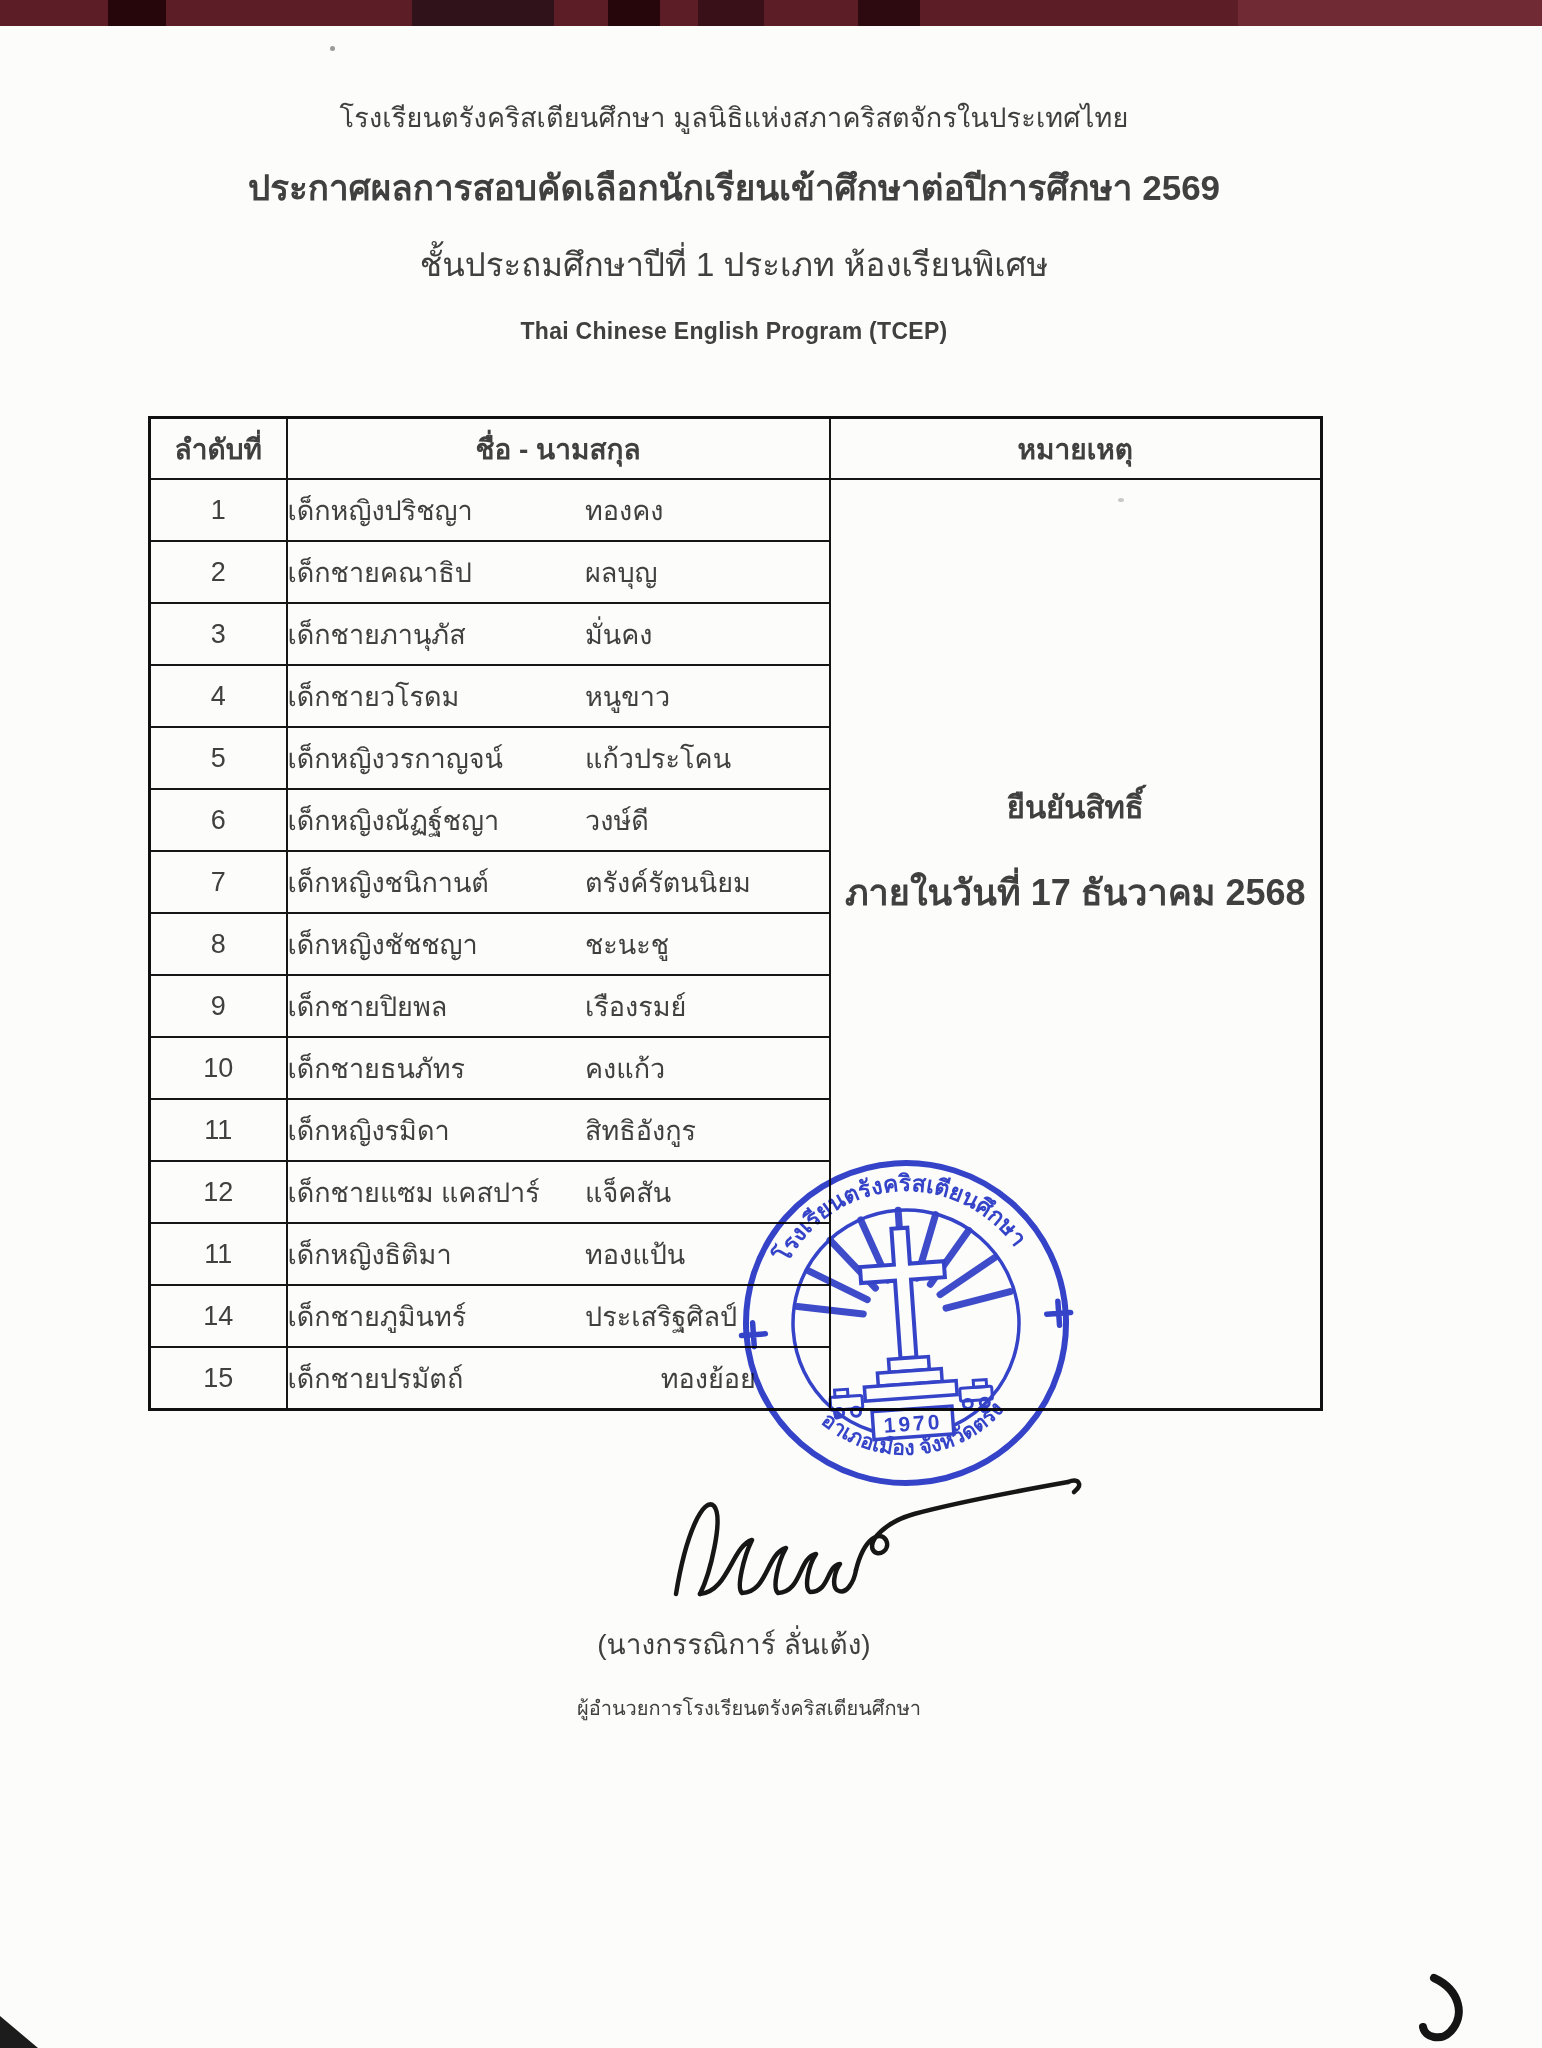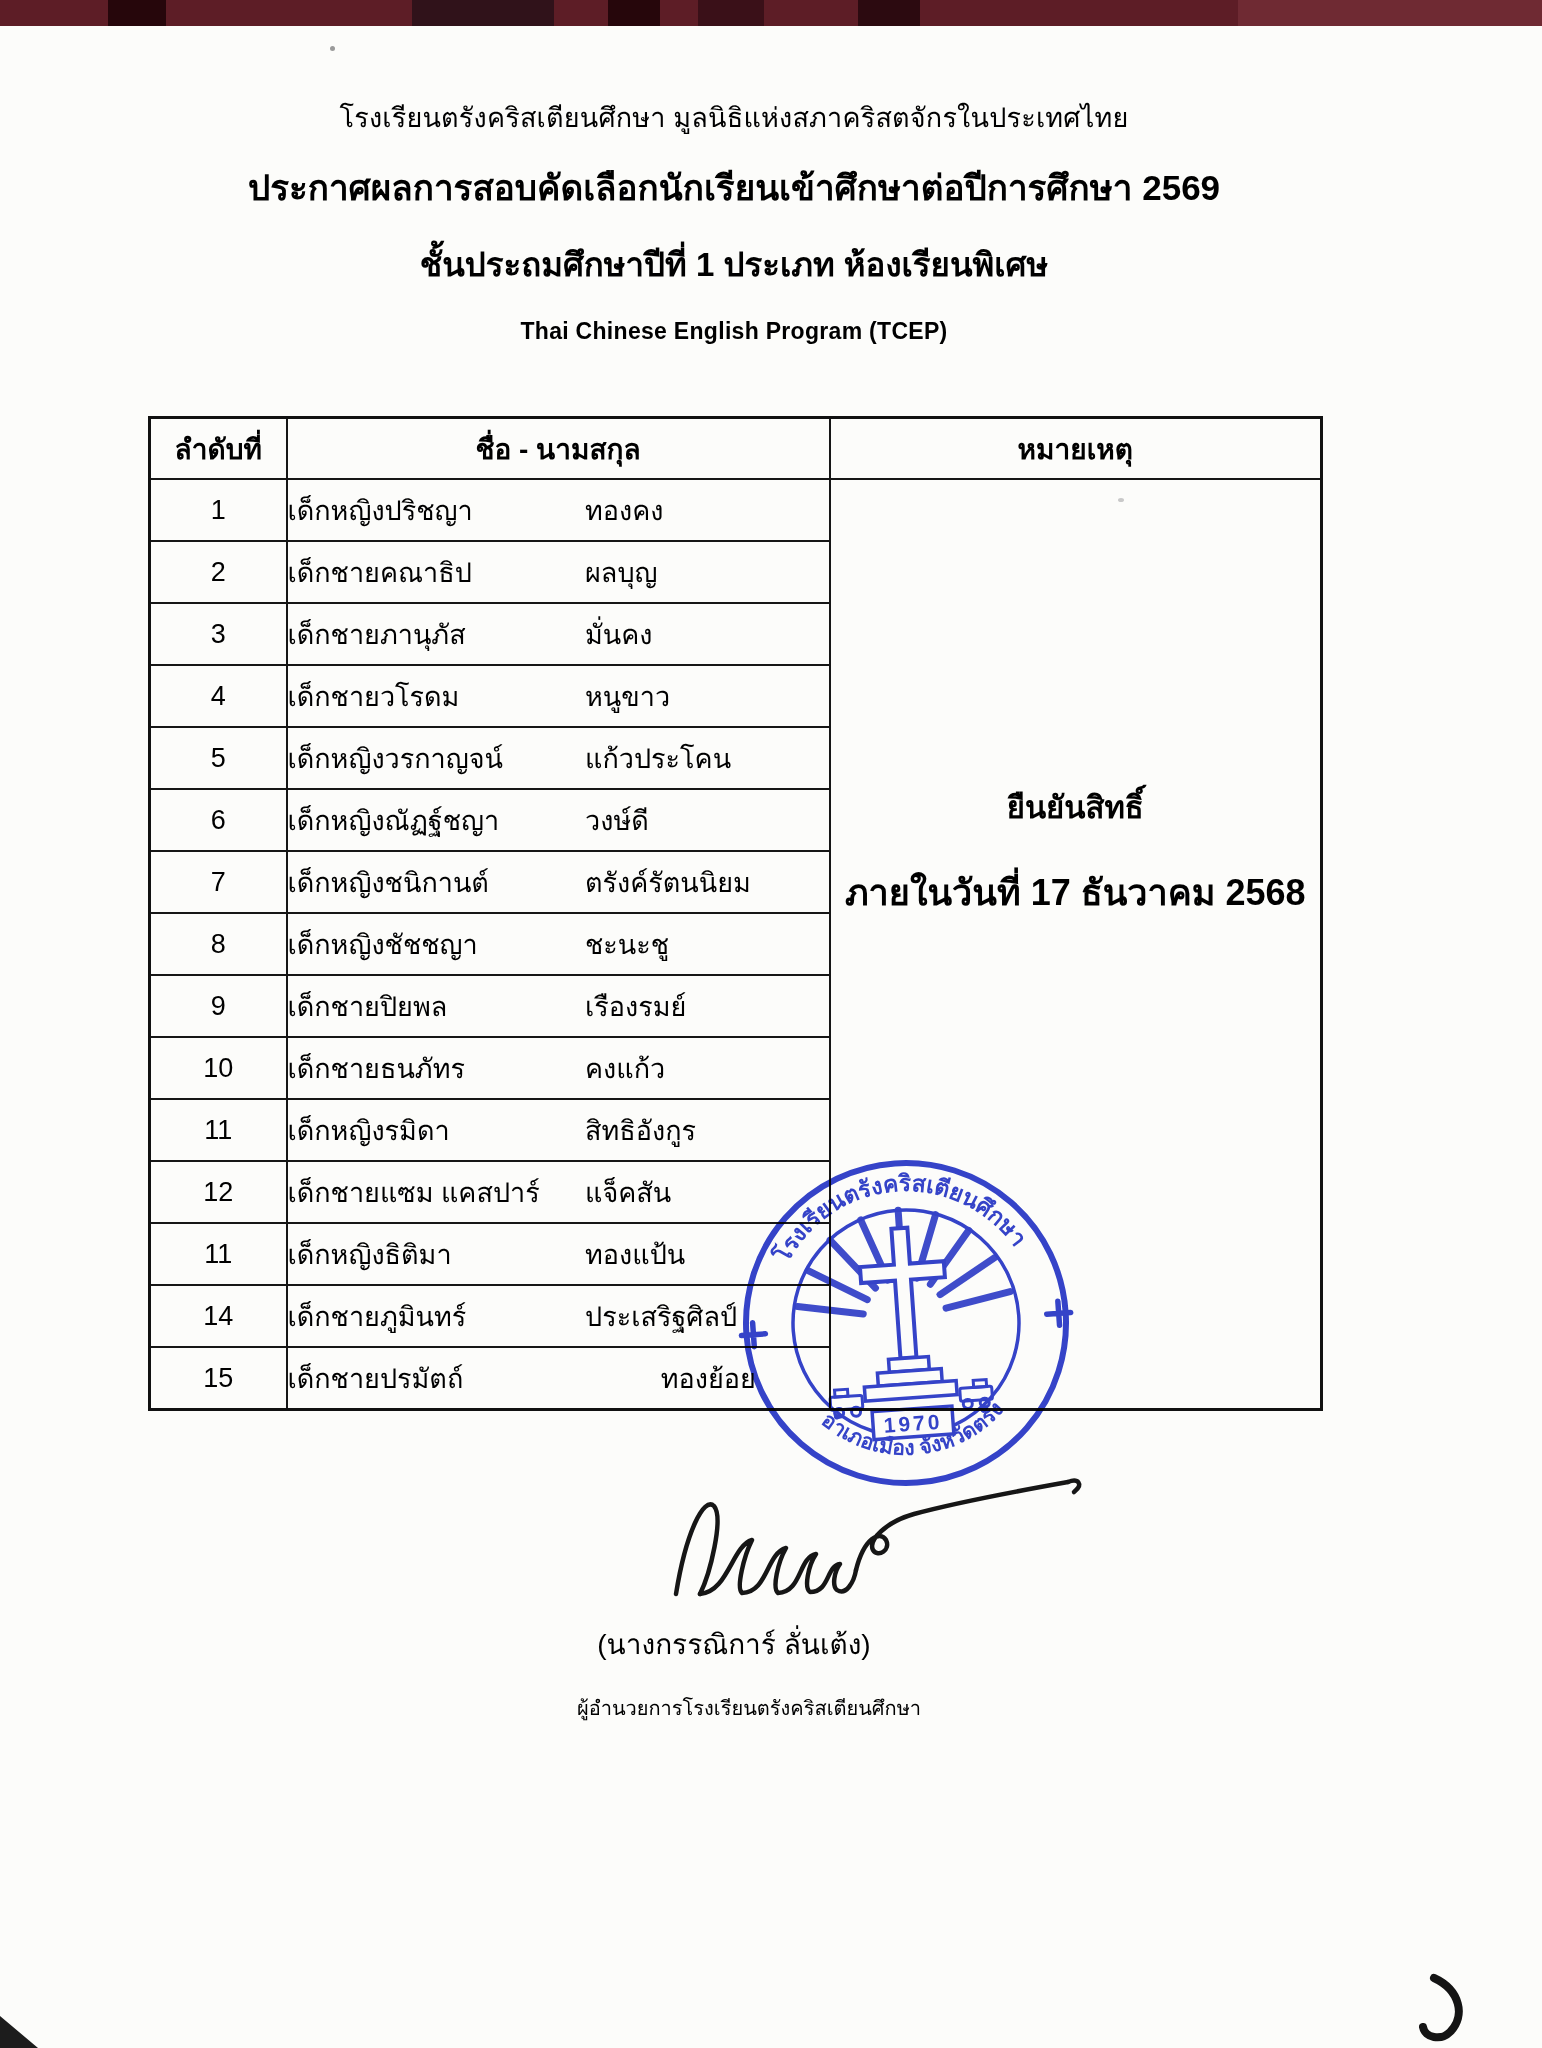--- a/index.html
+++ b/index.html
@@ -1,35 +1,35 @@
 <!DOCTYPE html>
 <html style="--bar-maroon: #5d1d26;"><head>
 <meta charset="utf-8">
 <style>
   html,body{margin:0;padding:0;background:#ffffff;}
   .screen{
     position:relative;width:1542px;height:2048px;overflow:hidden;
     background:#fcfcfa;
     font-family:"Liberation Sans","DejaVu Sans",sans-serif;
-    color:#000000;
+    color:#404040;
   }
   
   .topbar{position:absolute;left:0;top:0;width:1542px;height:26px;background:var(--bar-maroon,#5d1d26);}
   .topbar .blk{position:absolute;top:0;height:26px;}
   .blk1{left:108px;width:58px;background:#26060b;}
   .blk2{left:412px;width:142px;background:#30121a;}
   .blk3{left:608px;width:52px;background:#26060b;}
   .blk4{left:698px;width:66px;background:#3a1018;}
   .blk5{left:858px;width:62px;background:#2c0a10;}
   .blk6{left:1238px;width:304px;background:#6f2a33;}
 
   .content{position:absolute;left:148px;top:0;width:1172px;text-align:center;}
   .h1{position:absolute;left:0;top:96px;width:100%;font-size:27px;font-weight:400;letter-spacing:.2px;}
   .h2{position:absolute;left:0;top:160px;width:100%;font-size:35px;font-weight:700;}
-  .h3{position:absolute;left:0;top:238px;width:100%;font-size:33px;font-weight:700;}
+  .h3{position:absolute;left:0;top:238px;width:100%;font-size:33px;font-weight:400;}
   .h4{position:absolute;left:0;top:318px;width:100%;font-size:23px;font-weight:700;letter-spacing:.3px;}
 
   table.results{
     position:absolute;left:148px;top:416px;width:1172px;
     border-collapse:collapse;table-layout:fixed;
   }
   .results th,.results td{border:2.5px solid #161616;padding:0;}
   .results{border:3px solid #111;}
   .results thead th{height:59px;font-size:28px;font-weight:700;text-align:center;}
   .results tbody td{height:60px;font-size:27px;font-weight:400;}

